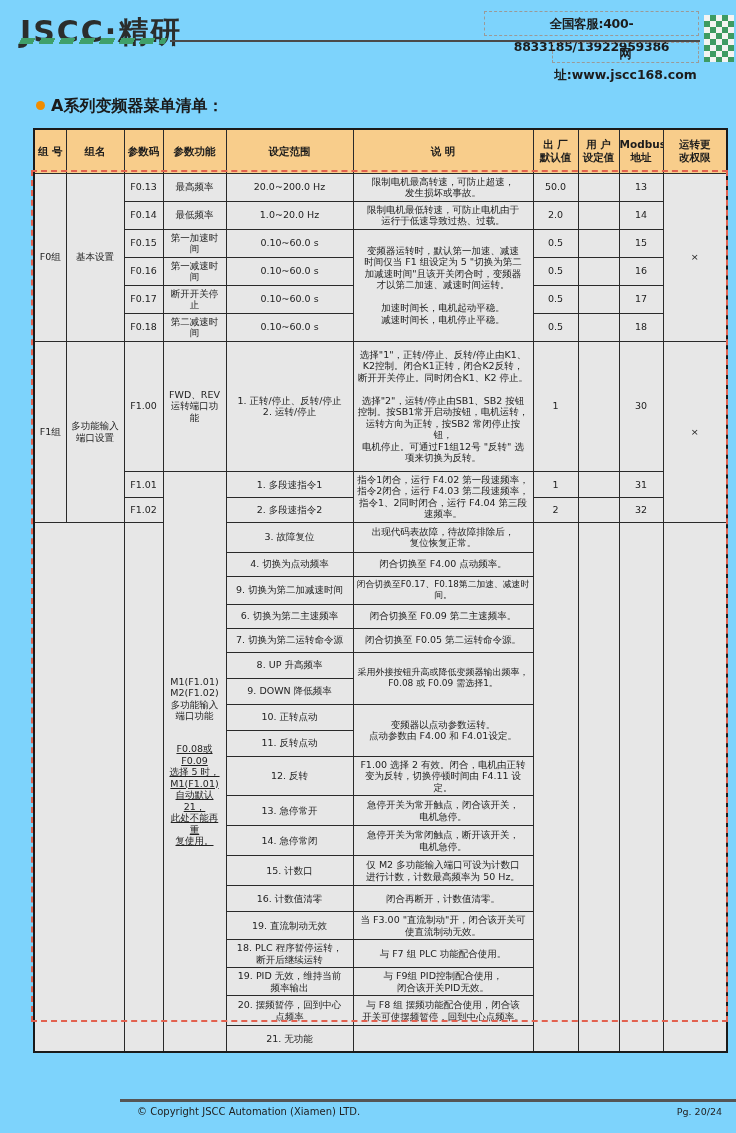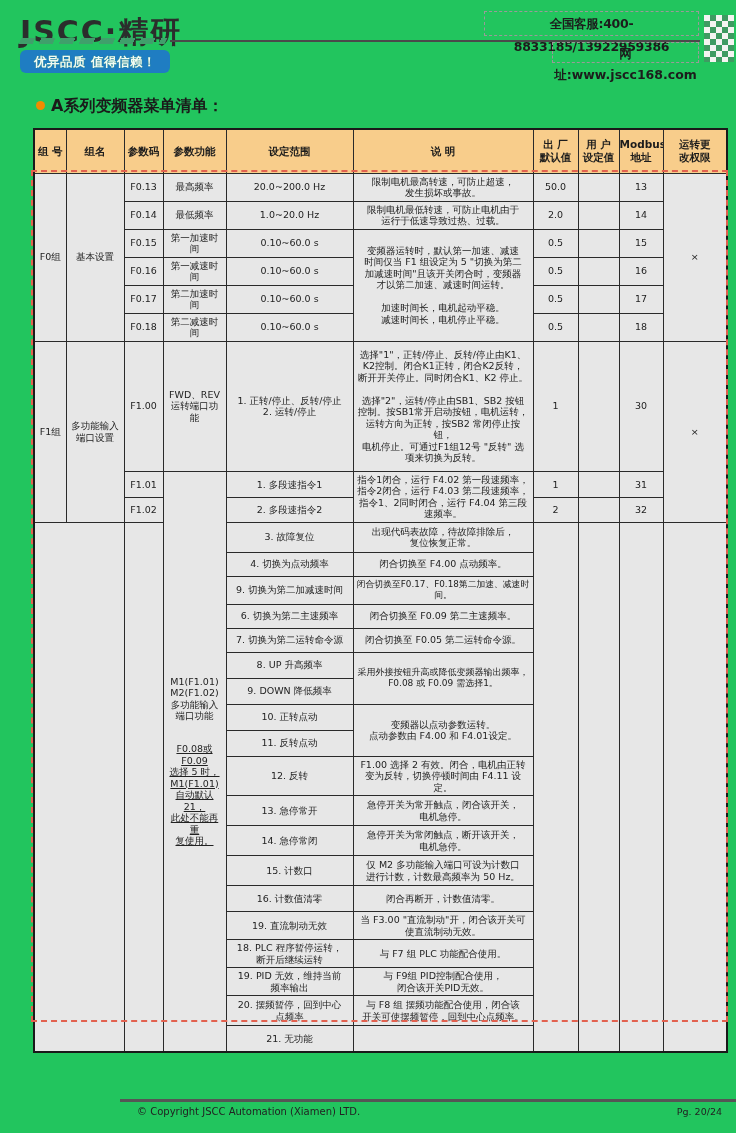--- a/index.html
+++ b/index.html
@@ -1,20 +1,20 @@
 <!DOCTYPE html>
 <html><head>
 <meta charset="utf-8">
 <style>
   * { margin:0; padding:0; box-sizing:border-box; }
   html,body { background:#e9e9e7; }
   body { font-family:"DejaVu Sans","Liberation Sans",sans-serif; }
   .page {
     position:relative; width:736px; height:1133px; margin:0 auto;
-    background:#22c55e; overflow:hidden;
+    background:#7dd3fc; overflow:hidden;
   }
   
   .brand-logo {
     position:absolute; left:20px; top:12px;
     font-size:30px; font-weight:bold; color:#2b2d2c; letter-spacing:2px;
   }
   .brand-dashes {
     position:absolute; left:20px; top:38px; width:146px; height:6px;
     background:repeating-linear-gradient(90deg,#3fa06b 0 14px,transparent 14px 20px);
     transform:skewX(-25deg);
@@ -83,21 +83,20 @@
   .foot-page { position:absolute; right:14px; top:1106px; font-size:9.5px; color:#222;margin-left:12px; }
 </style>
 </head>
 <body>
 
 <div class="page">
 
   <div class="brand-logo">JSCC·精研</div>
   <div class="brand-dashes"></div>
   <div class="brand-rule"></div>
-  <div class="brand-badge">优异品质 值得信赖！</div>
   <div class="hotline-box">全国客服:400-8833185/13922959386</div>
   <div class="website-box">网址:www.jscc168.com</div>
   <div class="checker"></div>
 
   <div class="sec-title"><span class="dot"></span><span>A系列变频器菜单清单：</span></div>
 
   <table class="menu">
     <colgroup>
       <col style="width:32px">
         <col style="width:58px">
@@ -170,21 +169,21 @@
     <tr style="height:24px">
       <td>F0.16</td>
       <td>第一减速时间</td>
       <td class="left">0.10~60.0 s</td>
       <td>0.5</td>
       <td></td>
       <td>16</td>
     </tr>
     <tr style="height:24px">
       <td>F0.17</td>
-      <td>第二加速时间</td>
+      <td>断开开关停止</td>
       <td class="left">0.10~60.0 s</td>
       <td>0.5</td>
       <td></td>
       <td>17</td>
     </tr>
     <tr style="height:24px">
       <td>F0.18</td>
       <td>第二减速时间</td>
       <td class="left">0.10~60.0 s</td>
       <td>0.5</td>

